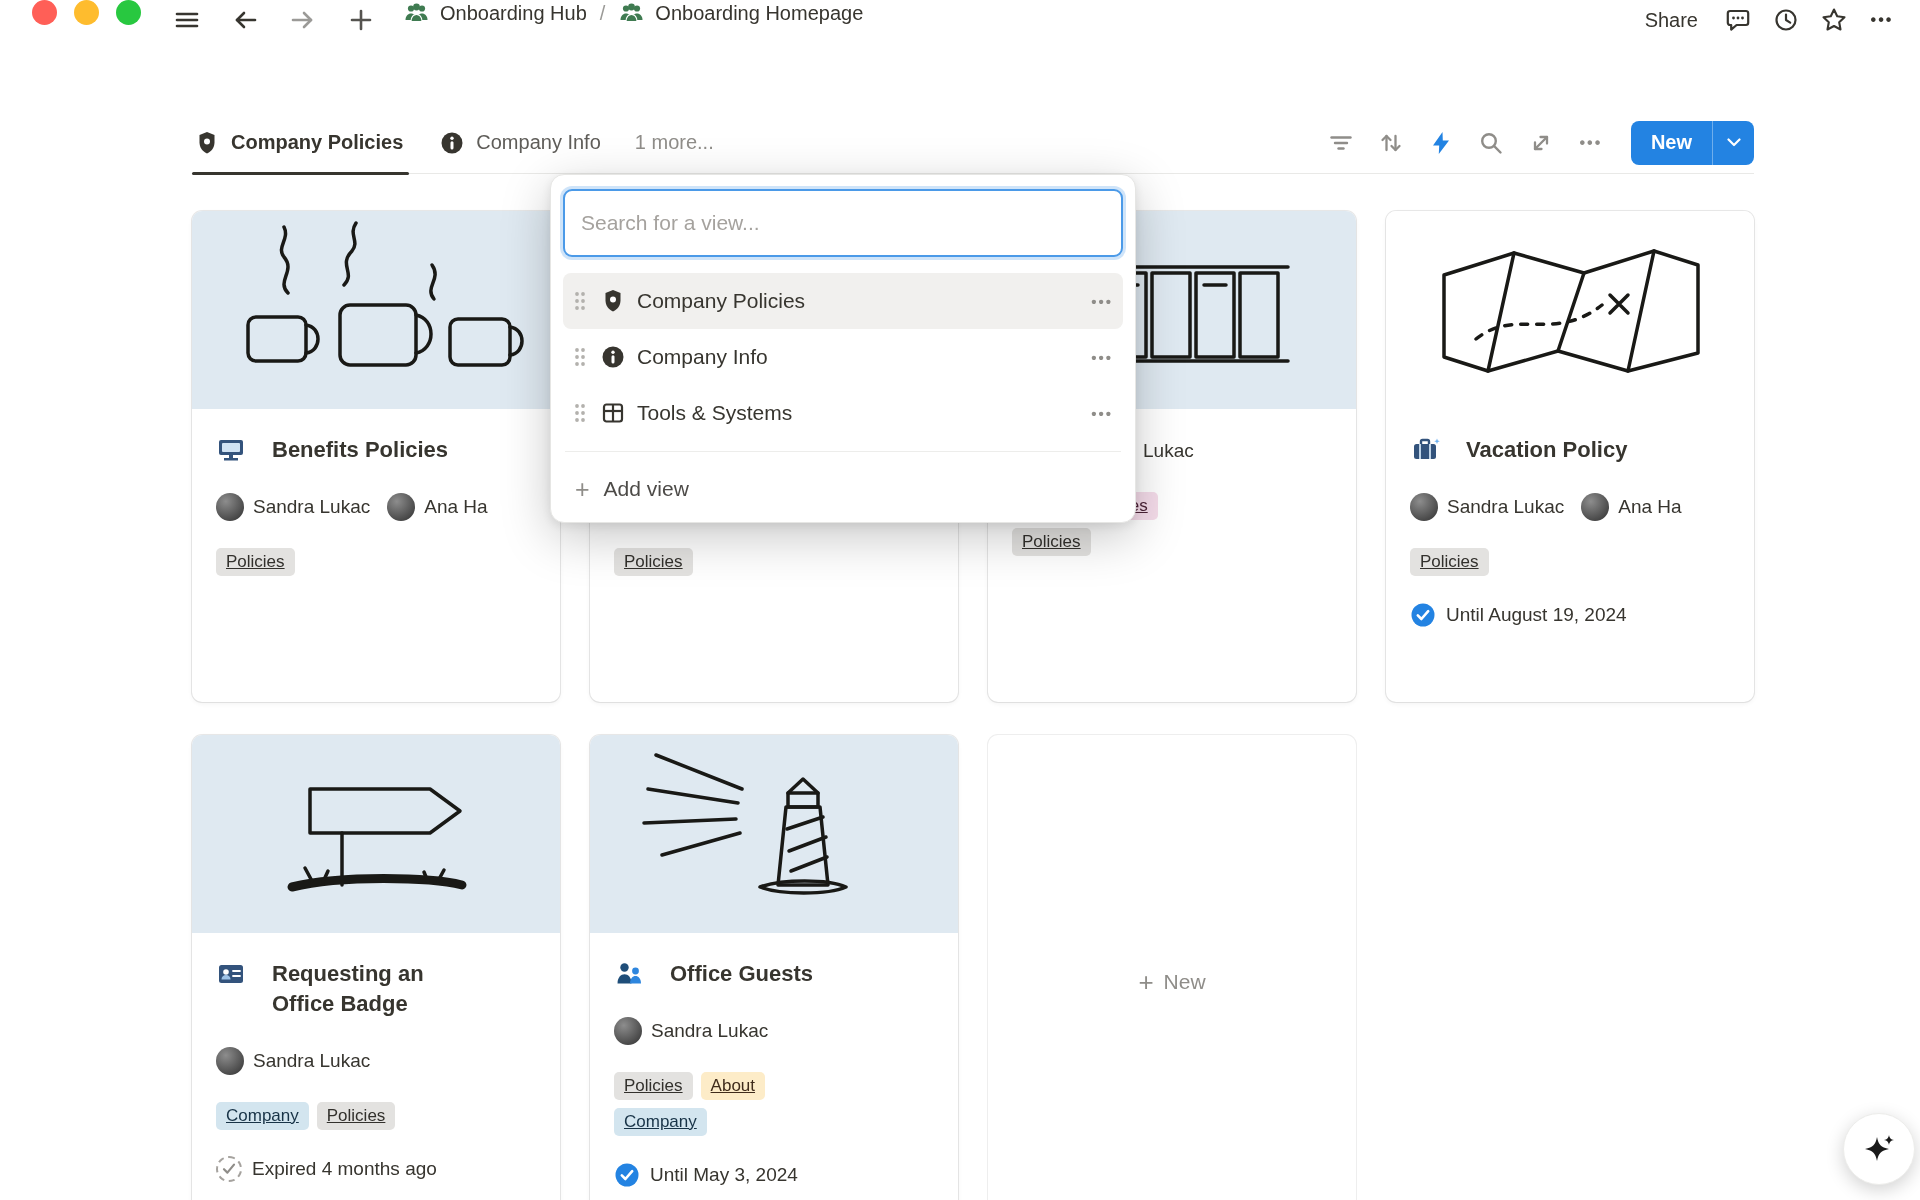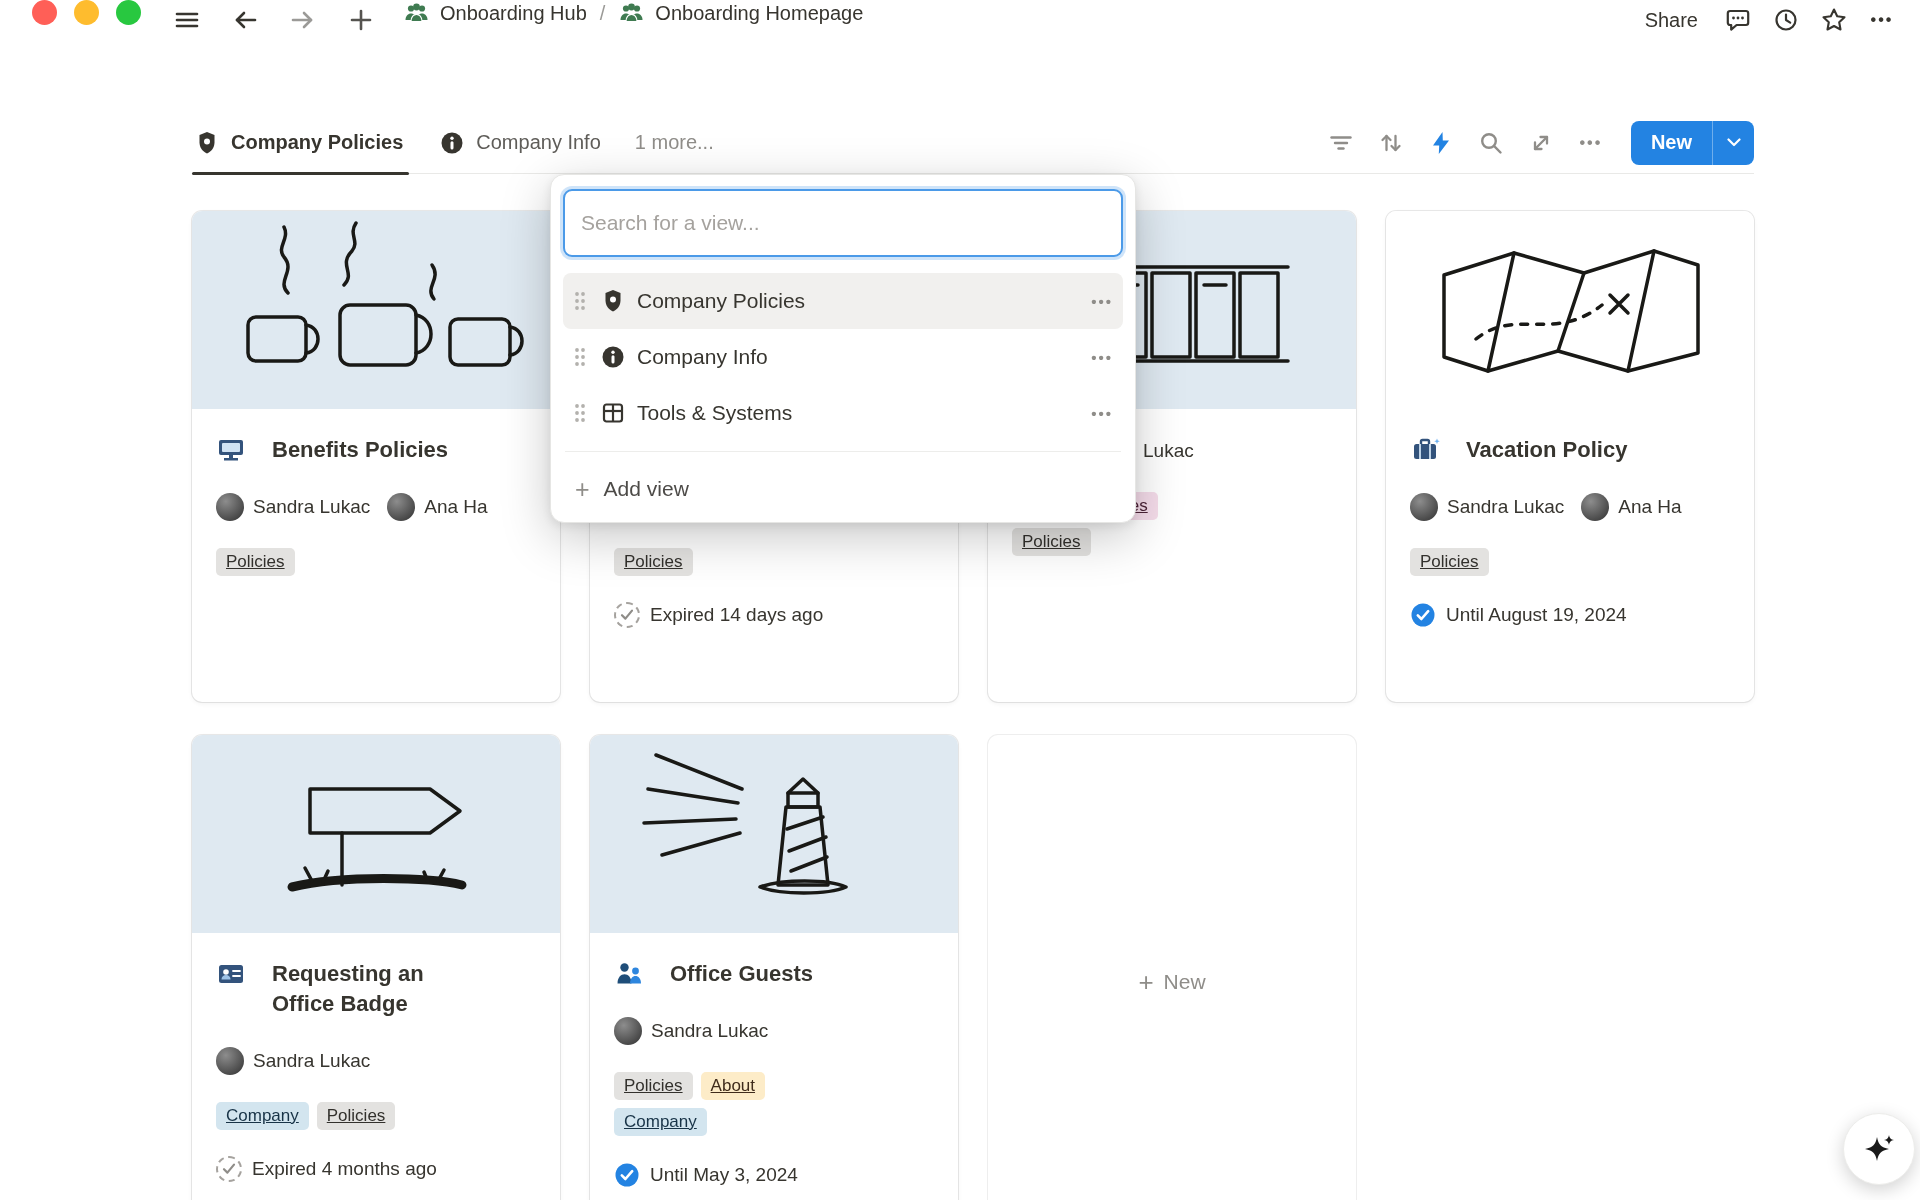--- a/index.html
+++ b/index.html
@@ -369,31 +369,20 @@
     <div class="card-body">
       <div class="card-title">
         <span class="t-text"></span>
       </div>
       <div class="people-row"></div>
       <div class="tag-rows">
         <div class="tag-row">
           <span class="tag" data-color="gray">Policies</span>
         </div>
       </div>
-      <div class="status-row" data-status="expired">
-
-        <span class="st-ic expired">
-            <span class="expired-circle">
-              <svg width="14" height="12" viewBox="0 0 14 12">
-                <path d="M2 6.2l3.4 3.4L12 1.6" fill="none" stroke="#8f8d89" stroke-width="2.2" stroke-linecap="round" stroke-linejoin="round"></path>
-              </svg>
-            </span>
-          </span>
-        <span class="status-text">Expired 14 days ago</span>
-      </div>
     </div>
   </article>
 
   <article class="card">
     <div class="cover" style="background: rgb(223, 233, 241);">
       <span>
         <svg width="368" height="198" viewBox="0 0 368 198">
             <g fill="none" stroke="#191916" stroke-width="3.5" stroke-linecap="round" stroke-linejoin="round">
               <line x1="108" y1="56" x2="300" y2="56"></line>
               <rect x="120" y="62" width="38" height="84"></rect>

